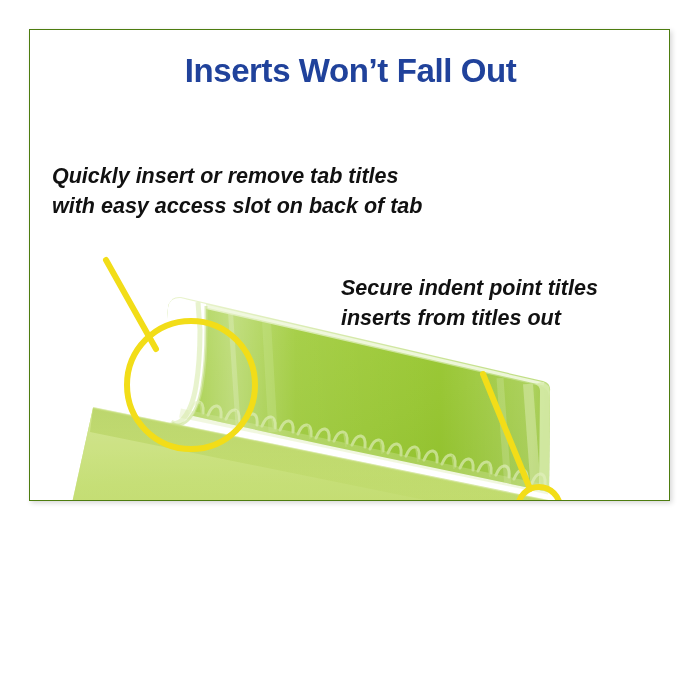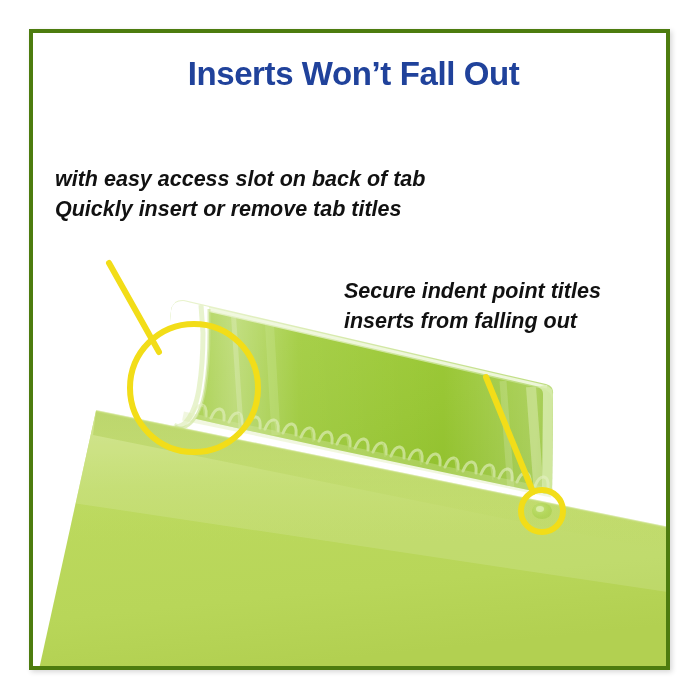--- a/index.html
+++ b/index.html
@@ -20,23 +20,23 @@
     height: 700px;
     background: #ffffff;
   }
 
   
   .photo-frame {
     position: absolute;
     left: 29px;
     top: 29px;
     width: 641px;
-    height: 641px;
+    height: 472px;
     background: #ffffff;
-    border: 4px solid #4d7c0f;
+    border: 1px solid #4d7c0f;
     box-sizing: border-box;
     box-shadow: 2px 2px 5px rgba(0,0,0,0.16);
     overflow: hidden;
   }
 
   
   .headline {
     position: absolute;
     left: 0;
     top: 22px;
@@ -252,27 +252,27 @@
         <ellipse cx="509" cy="478" rx="10" ry="8" fill="url(#dimpleGrad)"></ellipse>
         <ellipse cx="507" cy="476" rx="4" ry="3" fill="#dff0b2" opacity="0.8"></ellipse>
       </g>
 
       <path d="M 5,636 L 641,636 L 641,641 L 5,641 Z" fill="#a9c24b" opacity="0.35"></path>
     </svg>
 
     <div class="headline">Inserts Won’t Fall Out</div>
 
     <div class="caption caption-left">
+      <div>Quickly insert or remove tab titles</div>
       <div>with easy access slot on back of tab</div>
-      <div>Quickly insert or remove tab titles</div>
     </div>
 
     <div class="caption caption-right">
       <div>Secure indent point titles</div>
-      <div>inserts from falling out</div>
+      <div>inserts from titles out</div>
     </div>
 
     <svg class="annot" viewBox="0 0 641 641">
 
       <g>
         <path d="M 76,230 L 126,319" stroke="#f2dd18" stroke-width="6" stroke-linecap="round" fill="none"></path>
         <circle cx="161" cy="355" r="64" stroke="#f2dd18" stroke-width="6" fill="none"></circle>
       </g>
 
       <g>

